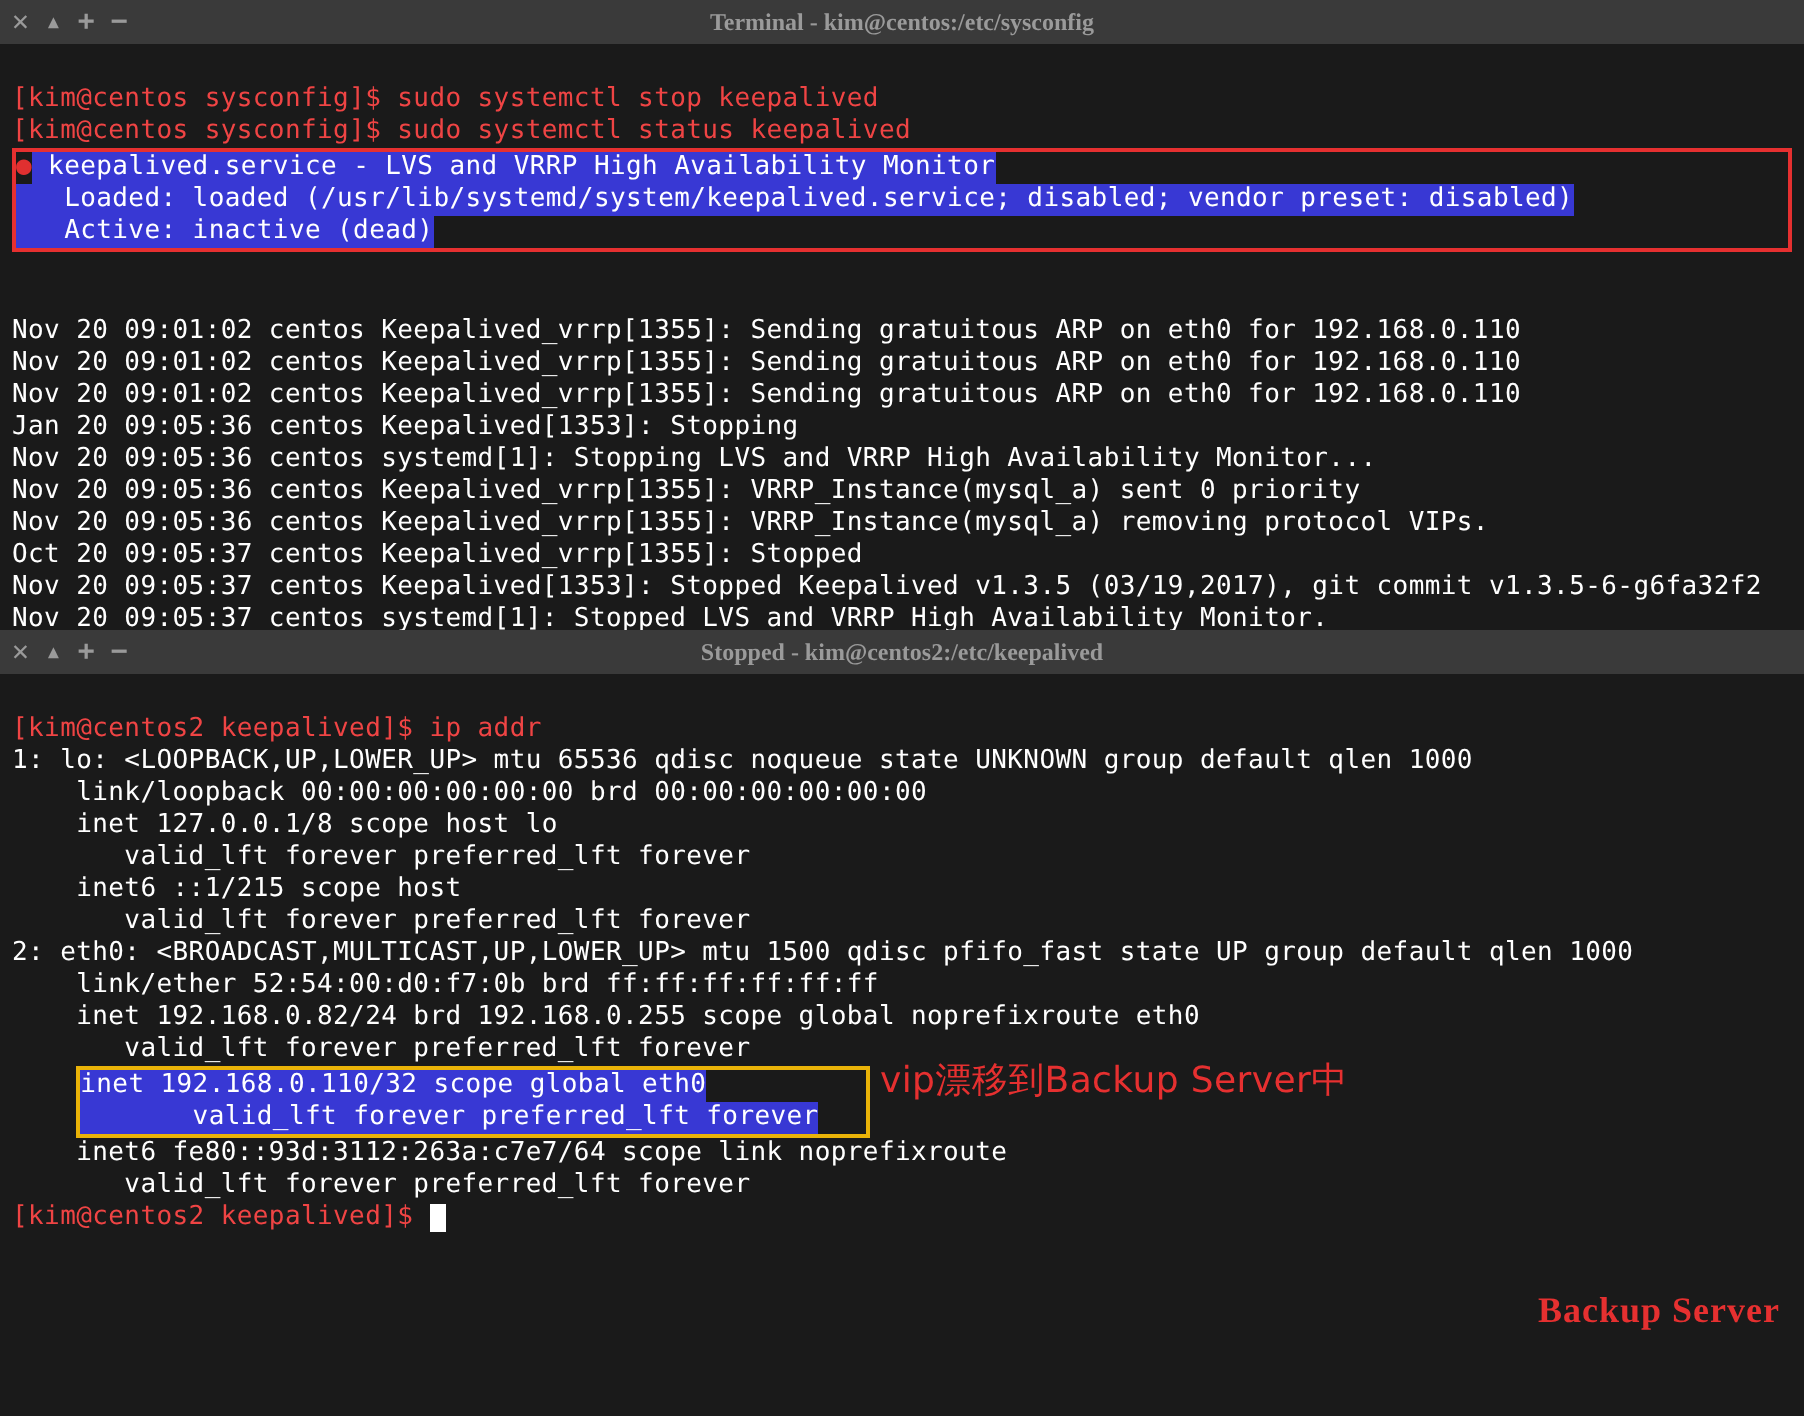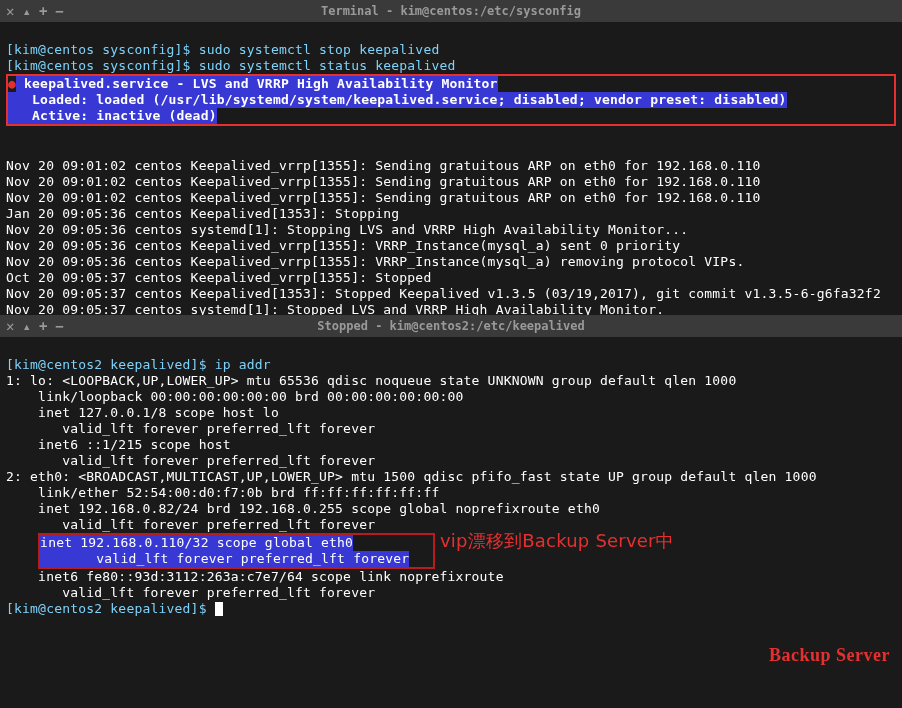--- a/index.html
+++ b/index.html
@@ -33,34 +33,34 @@
     gap: 8px;
     font-weight: bold;
     font-size: 14px;
   }
   .titlebar .title {
     position: absolute;
     left: 0; right: 0;
     text-align: center;
     font-weight: bold;
     pointer-events: none;
+    font-family: Liberation Serif, serif;
   }
   .term-body {
     padding: 4px 6px;
     white-space: pre;
     line-height: 16px;
     font-size: 13px;
     letter-spacing: 0.2px;
     position: relative;
   }
-  .prompt-line { color: #7dd3fc; }
+  .prompt-line { color: #ef4444; }
   .highlight-box {
     border: 2px solid #e63030;
     padding: 0;
-    font-weight: bold;
   }
   .hl-blue {
     background: #3838d4;
     display: inline-block;
   }
   .red-dot { color: #e03030; }
   .cursor {
     display: inline-block;
     width: 8px;
     height: 14px;
@@ -78,21 +78,21 @@
     letter-spacing: 0.5px;
     font-family: Liberation Serif, serif;
   }
   .overlay-note {
     position: absolute;
     color: #e63030;
     font-size: 18px;
     font-family: "DejaVu Sans", Arial, sans-serif;
   }
   .vip-box {
-    border: 2px solid #b91c1c;
+    border: 2px solid #eab308;
     display: inline-block;
     padding: 0;
     text-decoration: underline;
   }
 </style>
 </head>
 <body>
 
 <div class="terminal-window top">
   <div class="titlebar">

